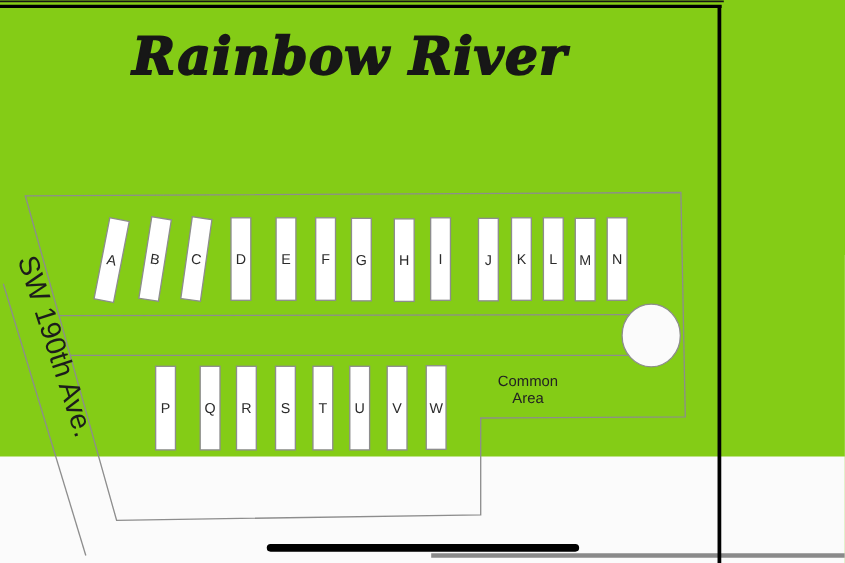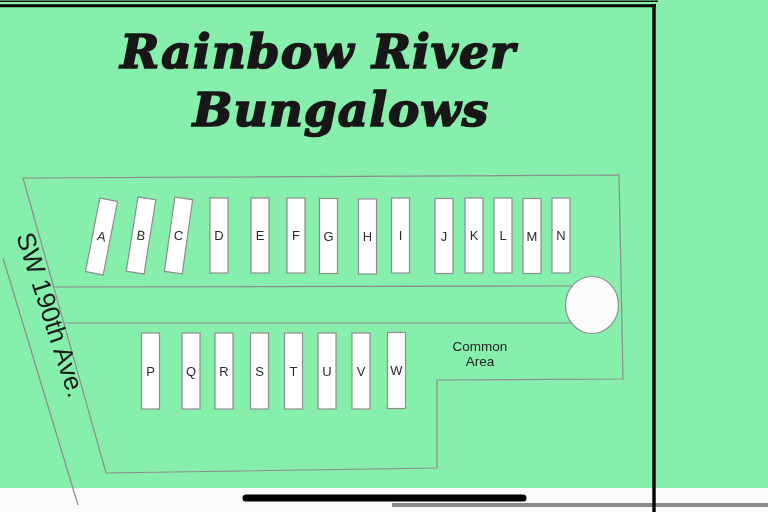--- a/index.html
+++ b/index.html
@@ -1,17 +1,17 @@
 <!DOCTYPE html>
 <html><head>
 <meta charset="utf-8">
 <style>
   html,body{margin:0;padding:0;}
   body{width:768px;height:512px;overflow:hidden;background:#fbfbfb;}
-  .page{position:relative;width:768px;height:488px;background:#86efac;}
+  .page{position:relative;width:768px;height:415px;background:#84cc16;}
   .plan-svg{position:absolute;left:0;top:0;}
   .title-line{
     position:absolute;
     font-family:"DejaVu Serif",serif;
     font-style:italic;
     font-weight:bold;
     font-size:47px;
     color:#171717;
     -webkit-text-stroke:1.7px #171717;
     letter-spacing:1px;
@@ -26,21 +26,20 @@
   .lot-label{font-family:"Liberation Sans",sans-serif;font-size:13px;fill:#2b2b2b;text-anchor:middle;}
   .common-label{font-family:"Liberation Sans",sans-serif;font-size:13.5px;fill:#222222;text-anchor:middle;}
   .street-label{font-family:"Liberation Sans",sans-serif;font-size:26px;fill:#1c1c1c;}
 </style>
 </head>
 <body>
 
 <div class="page">
 
   <div class="title-line title-1">Rainbow River</div>
-  <div class="title-line title-2">Bungalows</div>
 
   <svg class="plan-svg" width="768" height="512" viewBox="0 0 768 512">
 
     <path class="plan-line" d="M23,178 L619,175 L623,379 L437,380 L437,468 L106,473 Z"></path>
 
     <line class="plan-line" x1="3" y1="258" x2="78" y2="505"></line>
 
     <line class="plan-line" x1="54" y1="287" x2="573" y2="286"></line>
     <line class="plan-line" x1="64" y1="323" x2="572" y2="323"></line>
 

